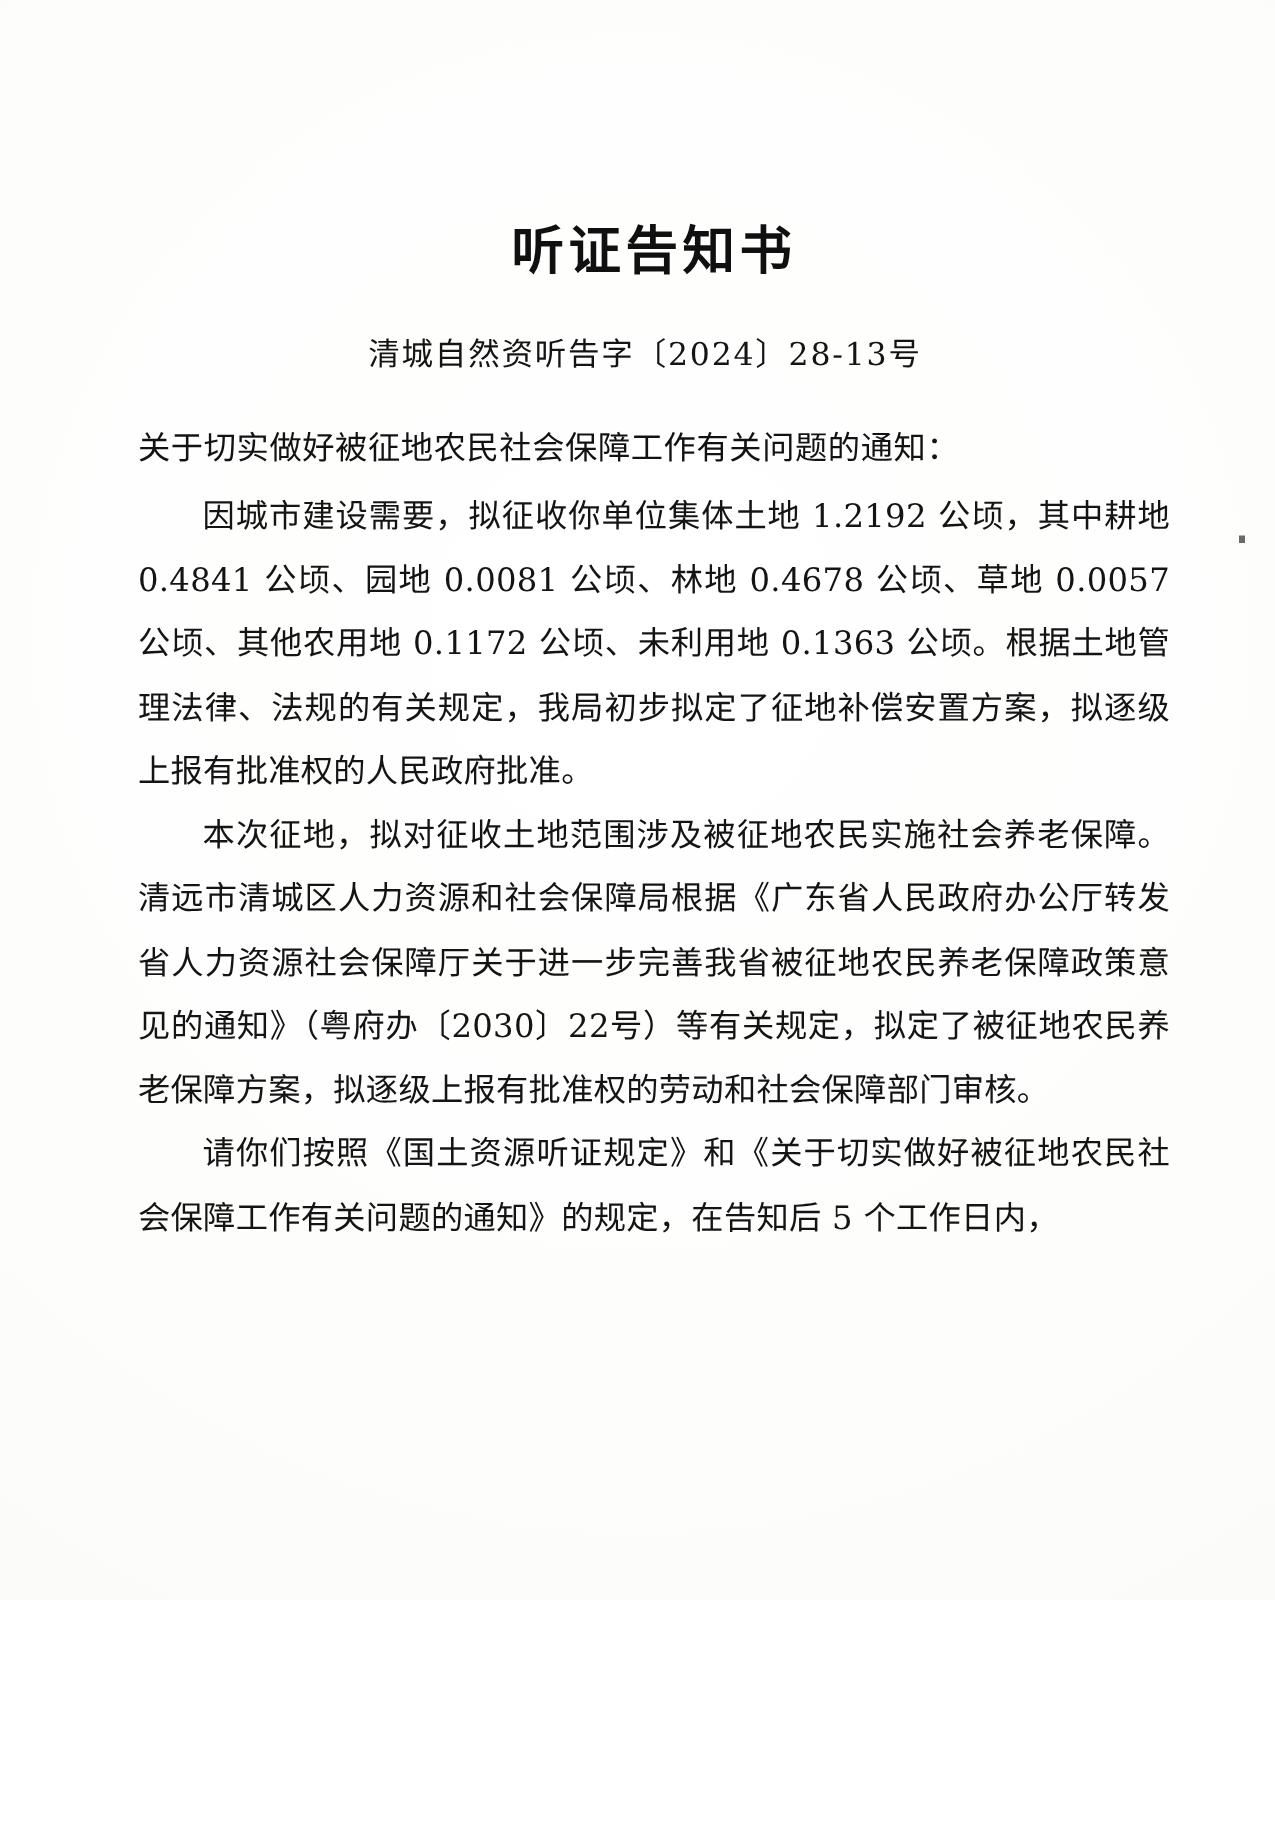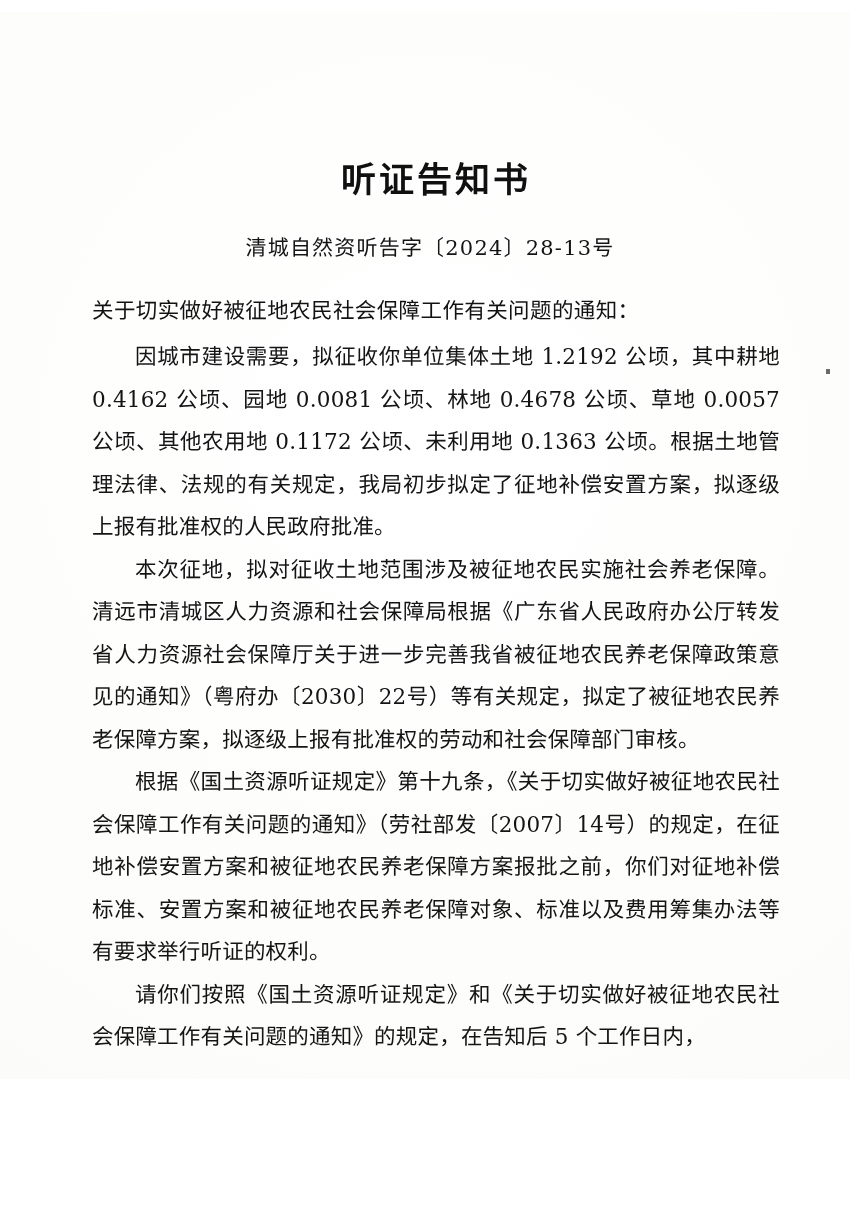--- a/index.html
+++ b/index.html
@@ -6,21 +6,21 @@
   html, body {
     margin: 0;
     padding: 0;
     background: #ffffff;
   }
 
   .page {
     position: relative;
     width: 850px;
     height: 1067px;
-    margin: 12px auto;
+    margin: 0 auto;
     background: #fefefe;
     overflow: hidden;
     box-sizing: border-box;
     
     background-image: radial-gradient(circle at 50% 40%, #ffffff 0%, #fdfdfc 70%, #fbfbfa 100%);
   }
 
   .content {
     position: absolute;
     left: 92px;
@@ -111,20 +111,19 @@
 
     <h1 class="doc-title">听证告知书</h1>
 
     <div class="doc-number-row">
       <span class="doc-number">清城自然资听告字〔2024〕28-13号</span>
     </div>
 
     <p class="recipient">关于切实做好被征地农民社会保障工作有关问题的通知：</p>
 
     <div class="body-block">
-      <p class="para">因城市建设需要，拟征收你单位集体土地 1.2192 公顷，其中耕地 0.4162 公顷、园地 0.0081 公顷、林地 0.4678 公顷、草地 0.0057 公顷、其他农用地 0.1172 公顷、未利用地 0.1363 公顷。根据土地管理法律、法规的有关规定，我局初步拟定了征地补偿安置方案，拟逐级上报有批准权的人民政府批准。</p>
+      <p class="para">因城市建设需要，拟征收你单位集体土地 1.2192 公顷，其中耕地 0.4841 公顷、园地 0.0081 公顷、林地 0.4678 公顷、草地 0.0057 公顷、其他农用地 0.1172 公顷、未利用地 0.1363 公顷。根据土地管理法律、法规的有关规定，我局初步拟定了征地补偿安置方案，拟逐级上报有批准权的人民政府批准。</p>
       <p class="para">本次征地，拟对征收土地范围涉及被征地农民实施社会养老保障。清远市清城区人力资源和社会保障局根据《广东省人民政府办公厅转发省人力资源社会保障厅关于进一步完善我省被征地农民养老保障政策意见的通知》（粤府办〔2030〕22号）等有关规定，拟定了被征地农民养老保障方案，拟逐级上报有批准权的劳动和社会保障部门审核。</p>
-      <p class="para">根据《国土资源听证规定》第十九条，《关于切实做好被征地农民社会保障工作有关问题的通知》（劳社部发〔2007〕14号）的规定，在征地补偿安置方案和被征地农民养老保障方案报批之前，你们对征地补偿标准、安置方案和被征地农民养老保障对象、标准以及费用筹集办法等有要求举行听证的权利。</p>
       <p class="para">请你们按照《国土资源听证规定》和《关于切实做好被征地农民社会保障工作有关问题的通知》的规定，在告知后 5 个工作日内，</p>
     </div>
 
   </div>
 </div>
 
 </body></html>

